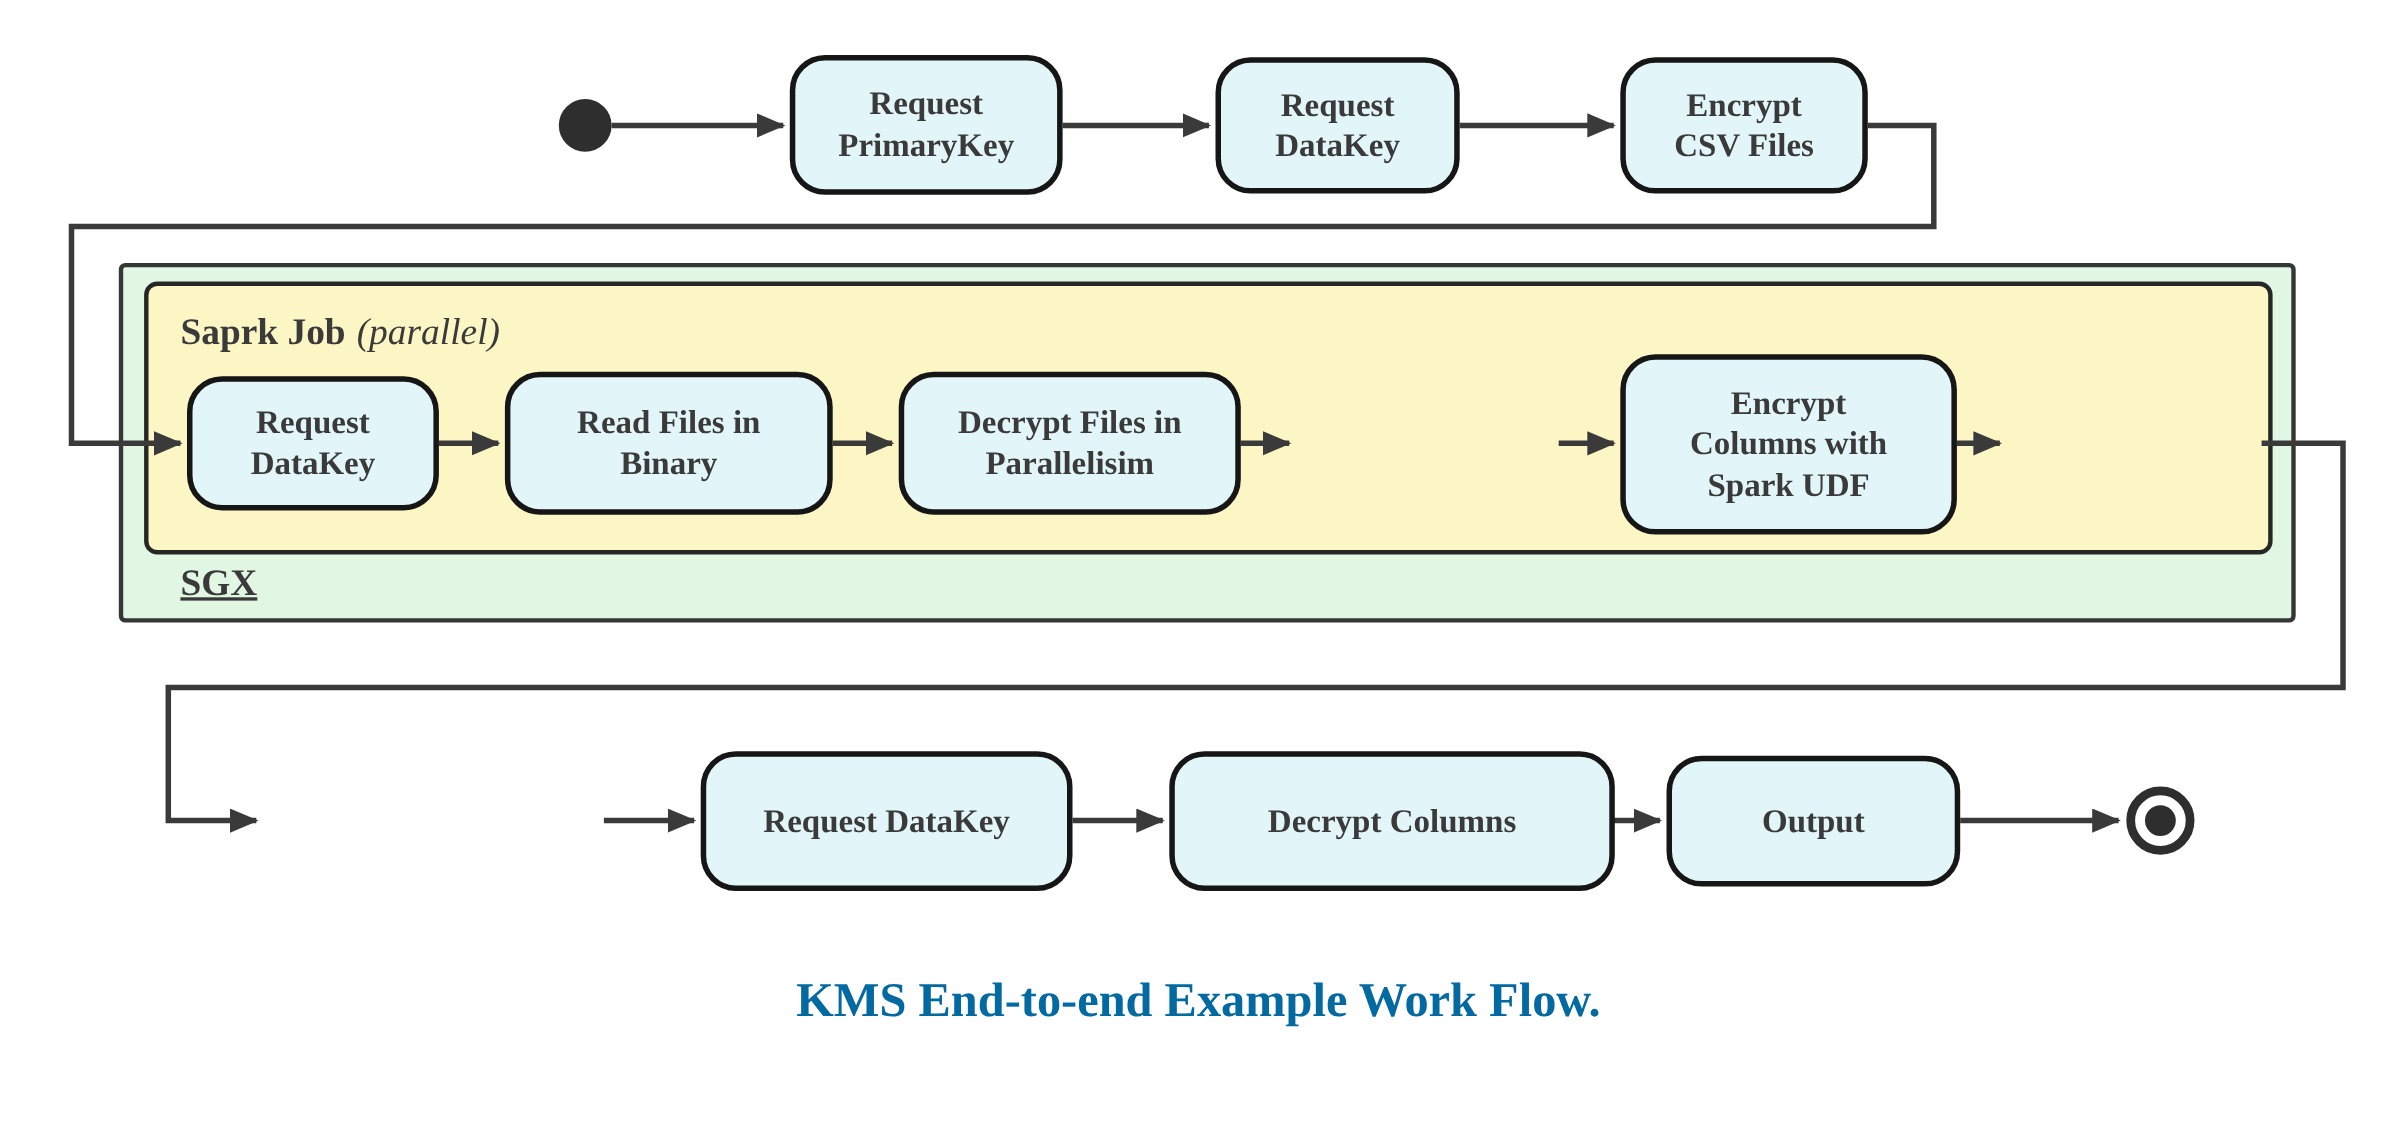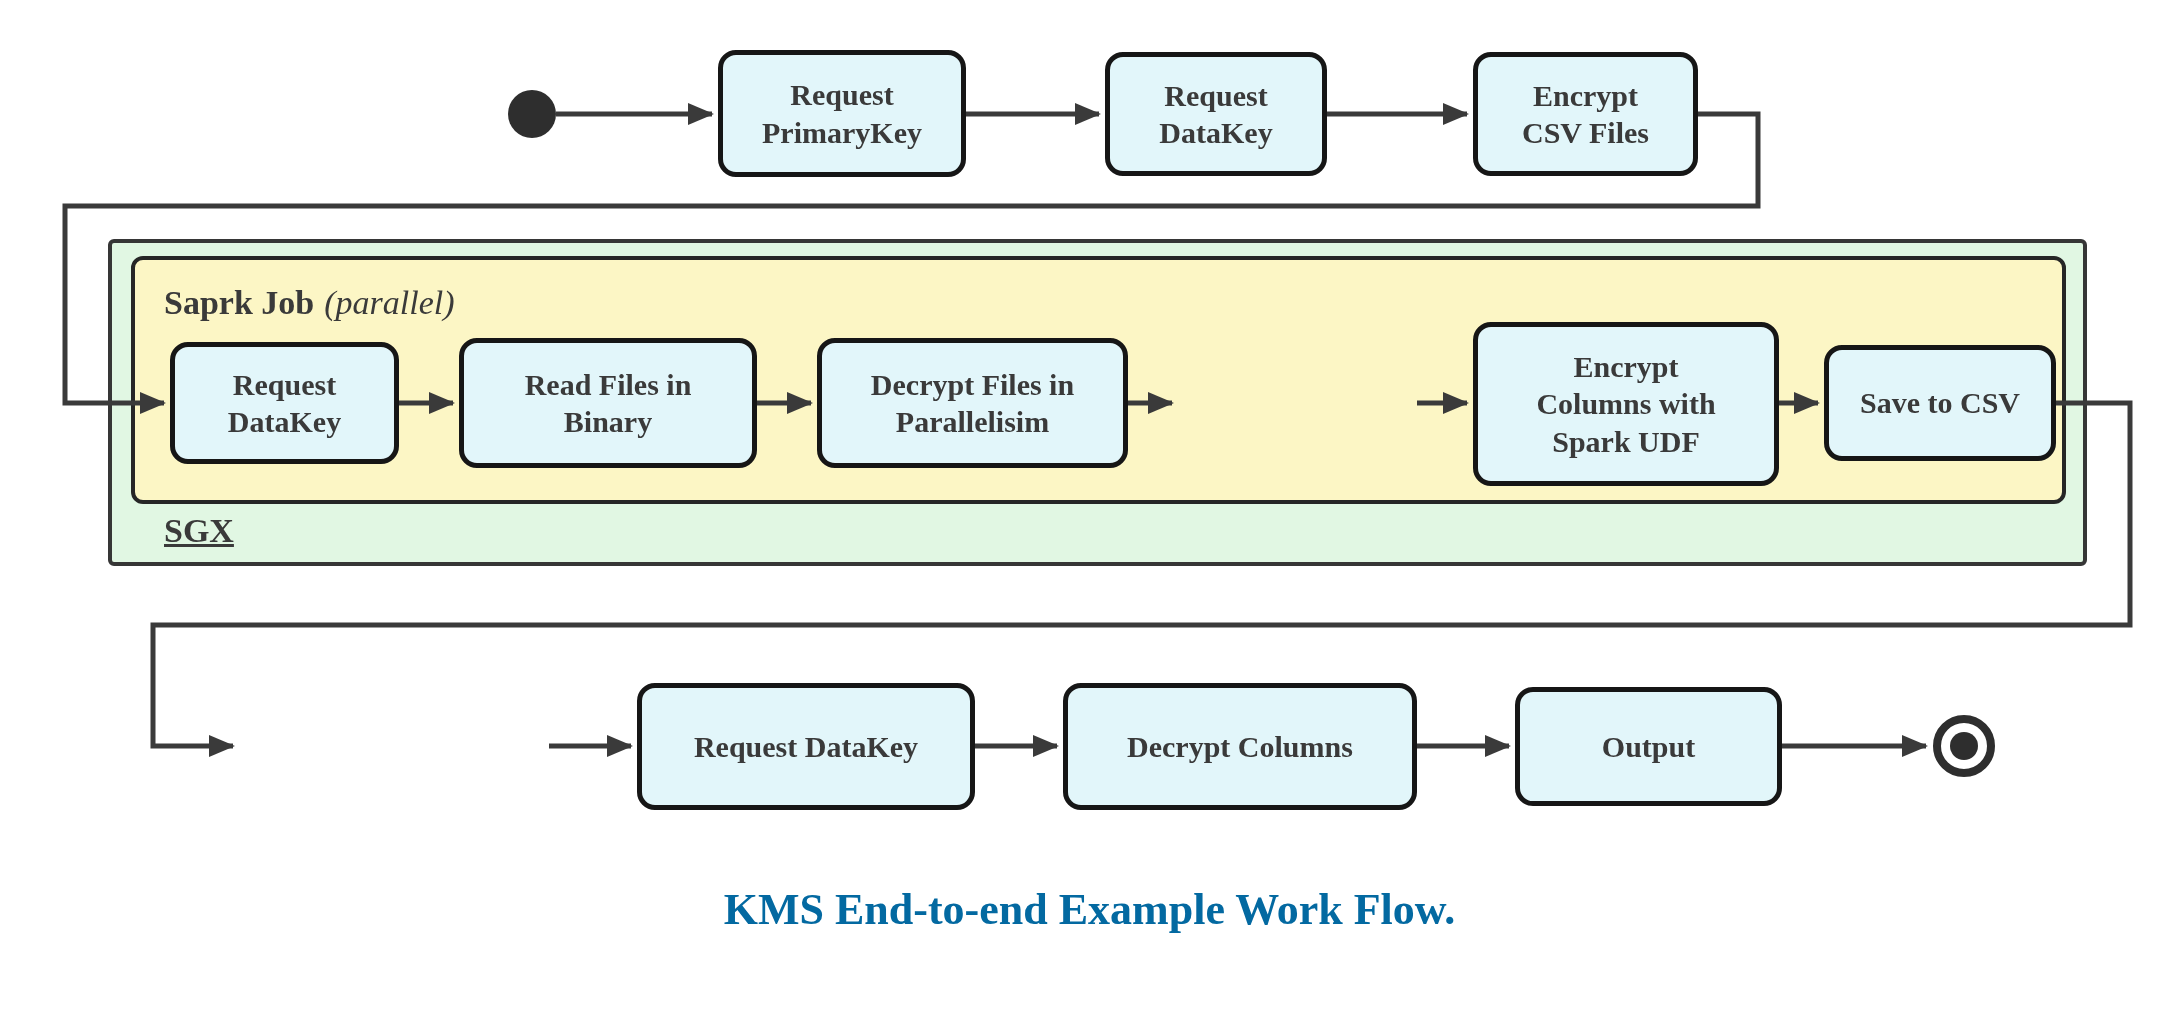--- a/index.html
+++ b/index.html
@@ -30,21 +30,21 @@
     white-space:nowrap;
   }
   #spark-label{left:164px;top:284px;}
   #spark-label .mode{font-weight:normal;font-style:italic;margin-left:10px;}
   #sgx-label{left:164px;top:512px;text-decoration:underline;}
   svg.connector-layer{position:absolute;left:0;top:0;}
   .node{
     position:absolute;box-sizing:border-box;
     background:var(--node-fill);
     border:5px solid var(--node-border);
-    border-radius:18px;
+    border-radius:32px;
     display:flex;align-items:center;justify-content:center;
     text-align:center;
     color:var(--node-text);
     font-size:30px;font-weight:bold;line-height:1.25;
     white-space:pre-line;
   }
   .terminal{position:absolute;}
   #caption{
     position:absolute;
     left:0;top:884px;width:2179px;
@@ -109,21 +109,20 @@
 
   <div class="node" style="left:170px;top:342px;width:229px;height:122px">Request
 DataKey</div>
   <div class="node" style="left:459px;top:338px;width:298px;height:130px">Read Files in
 Binary</div>
   <div class="node" style="left:817px;top:338px;width:311px;height:130px">Decrypt Files in
 Parallelisim</div>
   <div class="node" style="left:1473px;top:322px;width:306px;height:164px">Encrypt
 Columns with
 Spark UDF</div>
-  <div class="node" style="left:1824px;top:345px;width:232px;height:116px">Save to CSV</div>
 
   <div class="node" style="left:637px;top:683px;width:338px;height:127px">Request DataKey</div>
-  <div class="node" style="left:1063px;top:683px;width:354px;height:127px">Decrypt Columns</div>
+  <div class="node" style="left:1063px;top:683px;width:405px;height:127px">Decrypt Columns</div>
   <div class="node" style="left:1515px;top:687px;width:267px;height:119px">Output</div>
 
   <div id="caption">KMS End-to-end Example Work Flow.</div>
 
 </div>
 
 </body></html>

